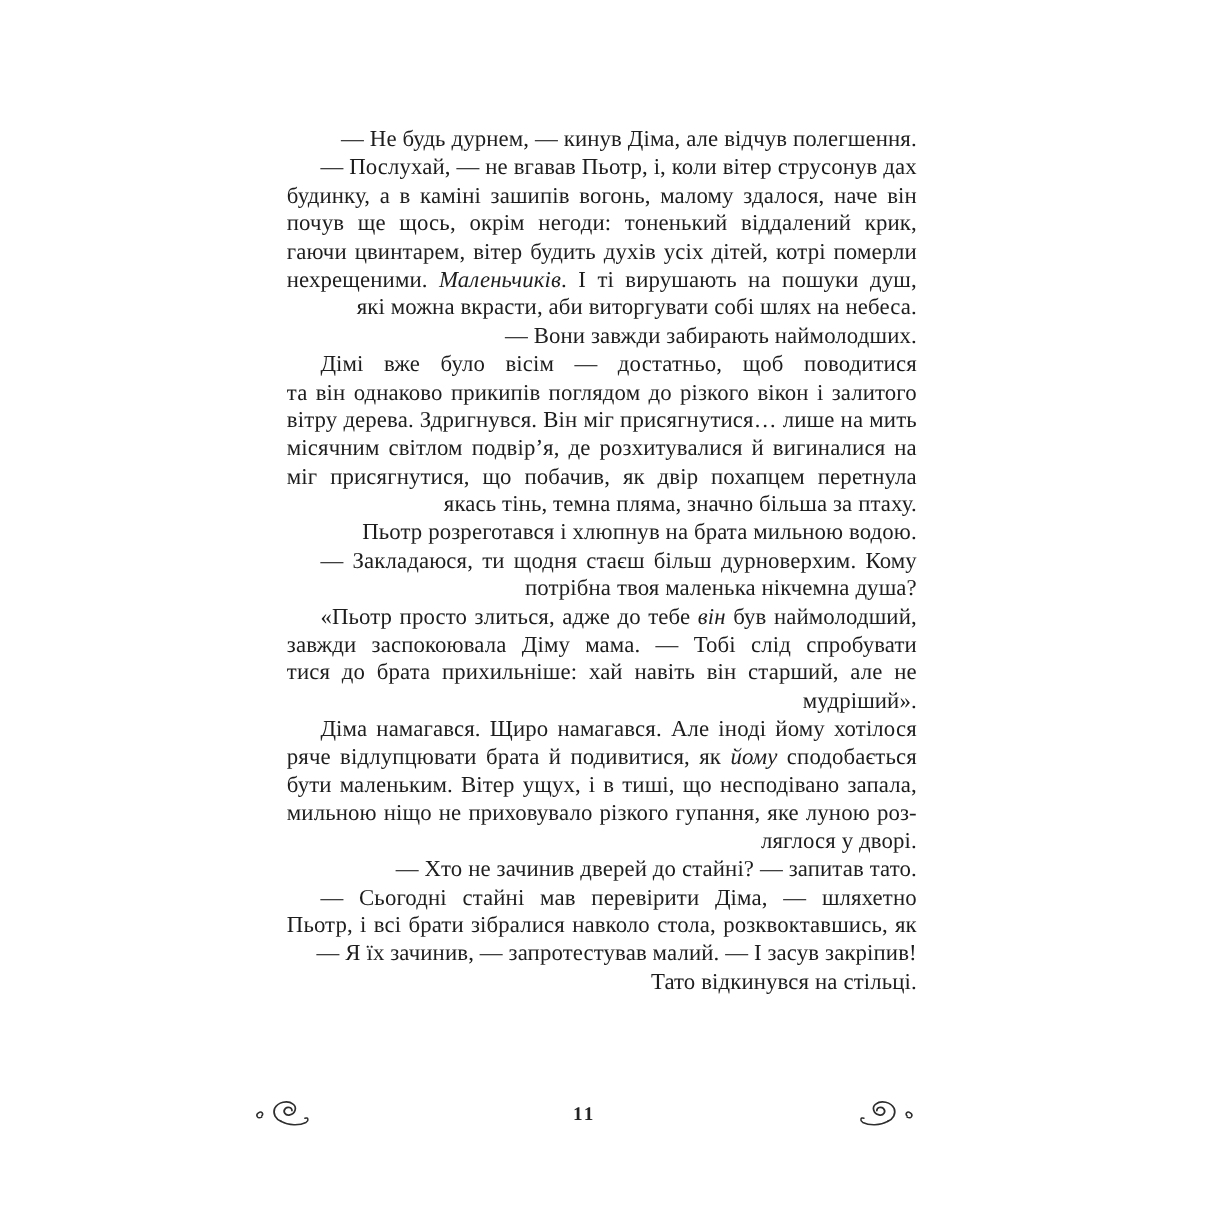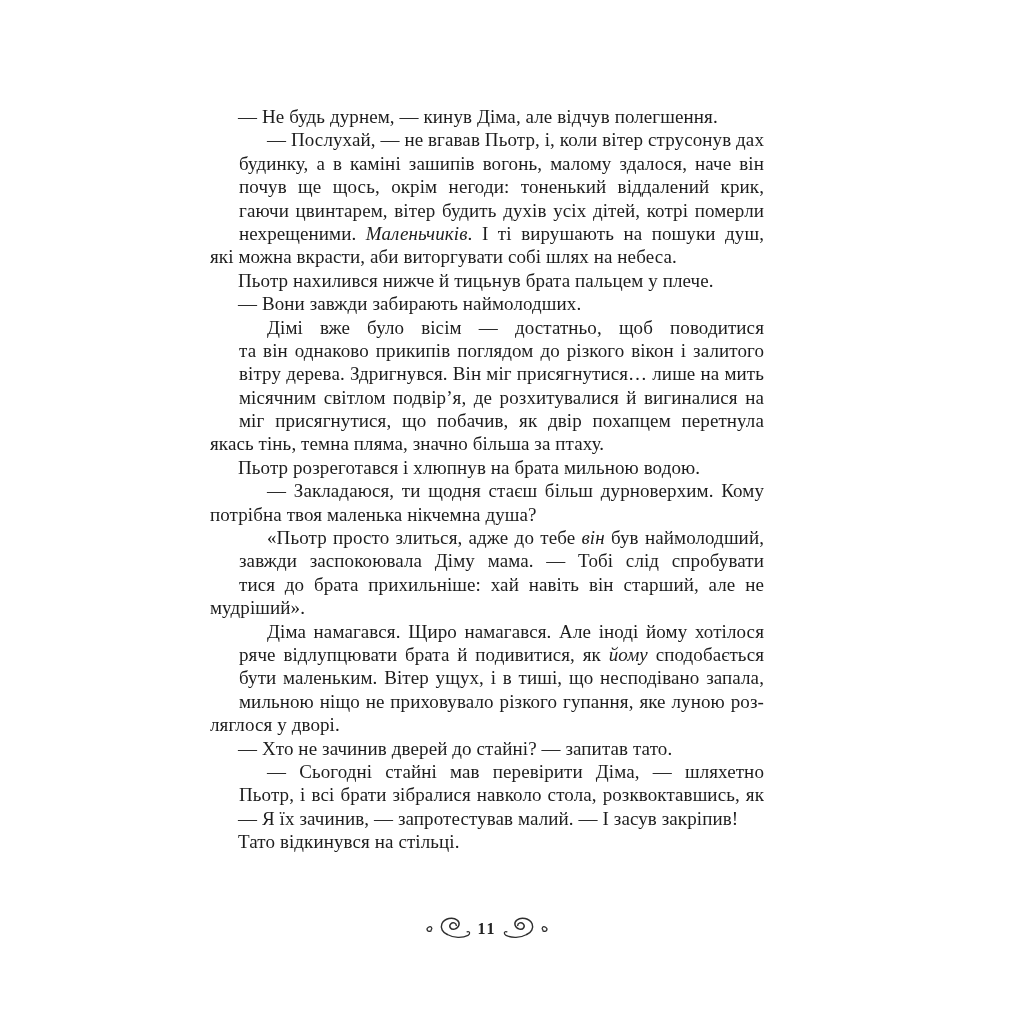--- a/index.html
+++ b/index.html
@@ -22,42 +22,42 @@
     top: 105px;
     width: 554px;
   }
   .para { margin: 0; padding: 0; }
   .line {
     font-size: 19px;
     line-height: 23.4px;
     height: 23.4px;
     overflow: hidden;
     white-space: normal;
-    text-align: left;
+    text-align: right;
     letter-spacing: 0.1px;
   }
   
   .line.j {
     text-align: justify;
     text-align-last: justify;
     margin-left: 29px;
   }
   
   .line.first { text-indent: 28px; }
   .line i { }
 
   .footer {
     position: absolute;
     left: 210px;
     top: 912px;
     width: 554px;
     height: 36px;
     display: flex;
     align-items: center;
-    justify-content: center;
+    justify-content: space-between;
     gap: 0;
   }
   .orn {
     display: inline-flex;
     width: 54px;
     height: 28px;
   }
   .orn svg { width: 100%; height: 100%; }
   .orn.flip { transform: scaleX(-1); }
   .page-num {
@@ -77,23 +77,20 @@
       <div class="para">
         <div class="line first">— Не будь дурнем, — кинув Діма, але відчув полегшення.</div>
       </div>
       <div class="para">
         <div class="line j first">— Послухай, — не вгавав Пьотр, і, коли вітер струсонув дах</div>
         <div class="line j">будинку, а в каміні зашипів вогонь, малому здалося, наче він</div>
         <div class="line j">почув ще щось, окрім негоди: тоненький віддалений крик,</div>
         <div class="line j">гаючи цвинтарем, вітер будить духів усіх дітей, котрі померли</div>
         <div class="line j">нехрещеними. <i>Маленьчиків</i>. І ті вирушають на пошуки душ,</div>
         <div class="line">які можна вкрасти, аби виторгувати собі шлях на небеса.</div>
-      </div>
-      <div class="para">
-        <div class="line first">Пьотр нахилився нижче й тицьнув брата пальцем у плече.</div>
       </div>
       <div class="para">
         <div class="line first">— Вони завжди забирають наймолодших.</div>
       </div>
       <div class="para">
         <div class="line j first">Дімі вже було вісім — достатньо, щоб поводитися розумніше,</div>
         <div class="line j">та він однаково прикипів поглядом до різкого вікон і залитого</div>
         <div class="line j">вітру дерева. Здригнувся. Він міг присягнутися… лише на мить</div>
         <div class="line j">місячним світлом подвір’я, де розхитувалися й вигиналися на</div>
         <div class="line j">міг присягнутися, що побачив, як двір похапцем перетнула</div>

